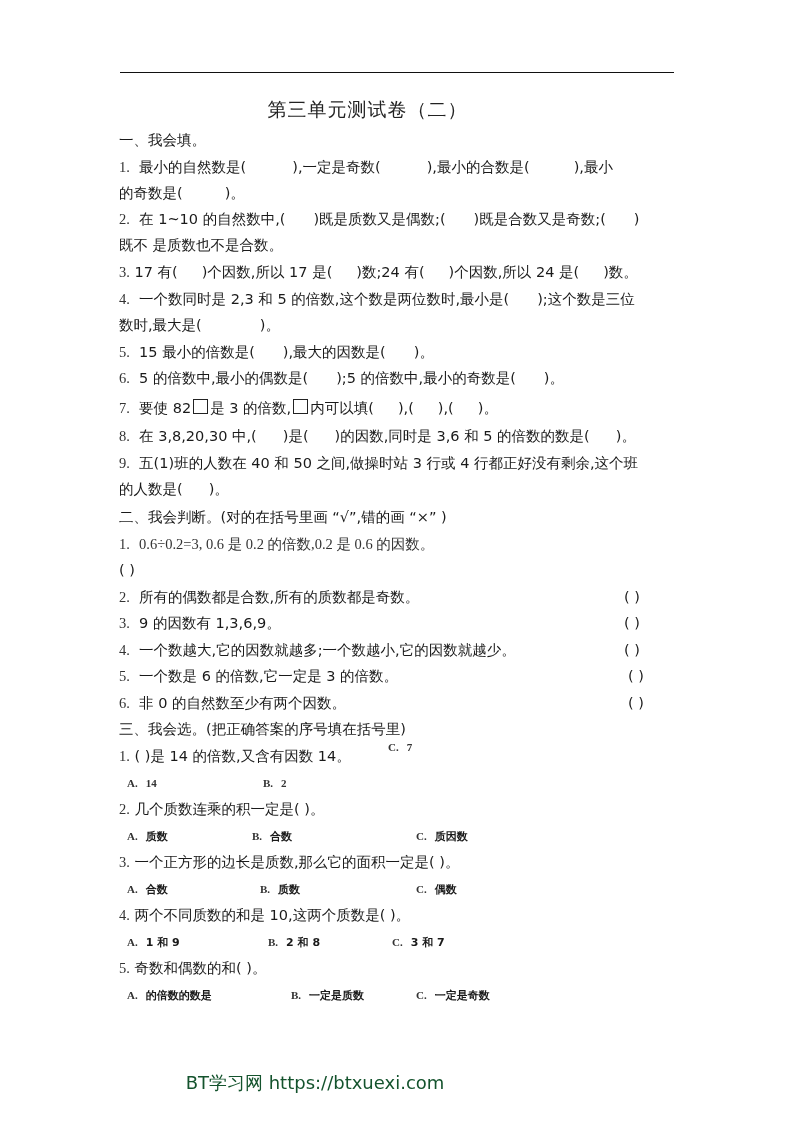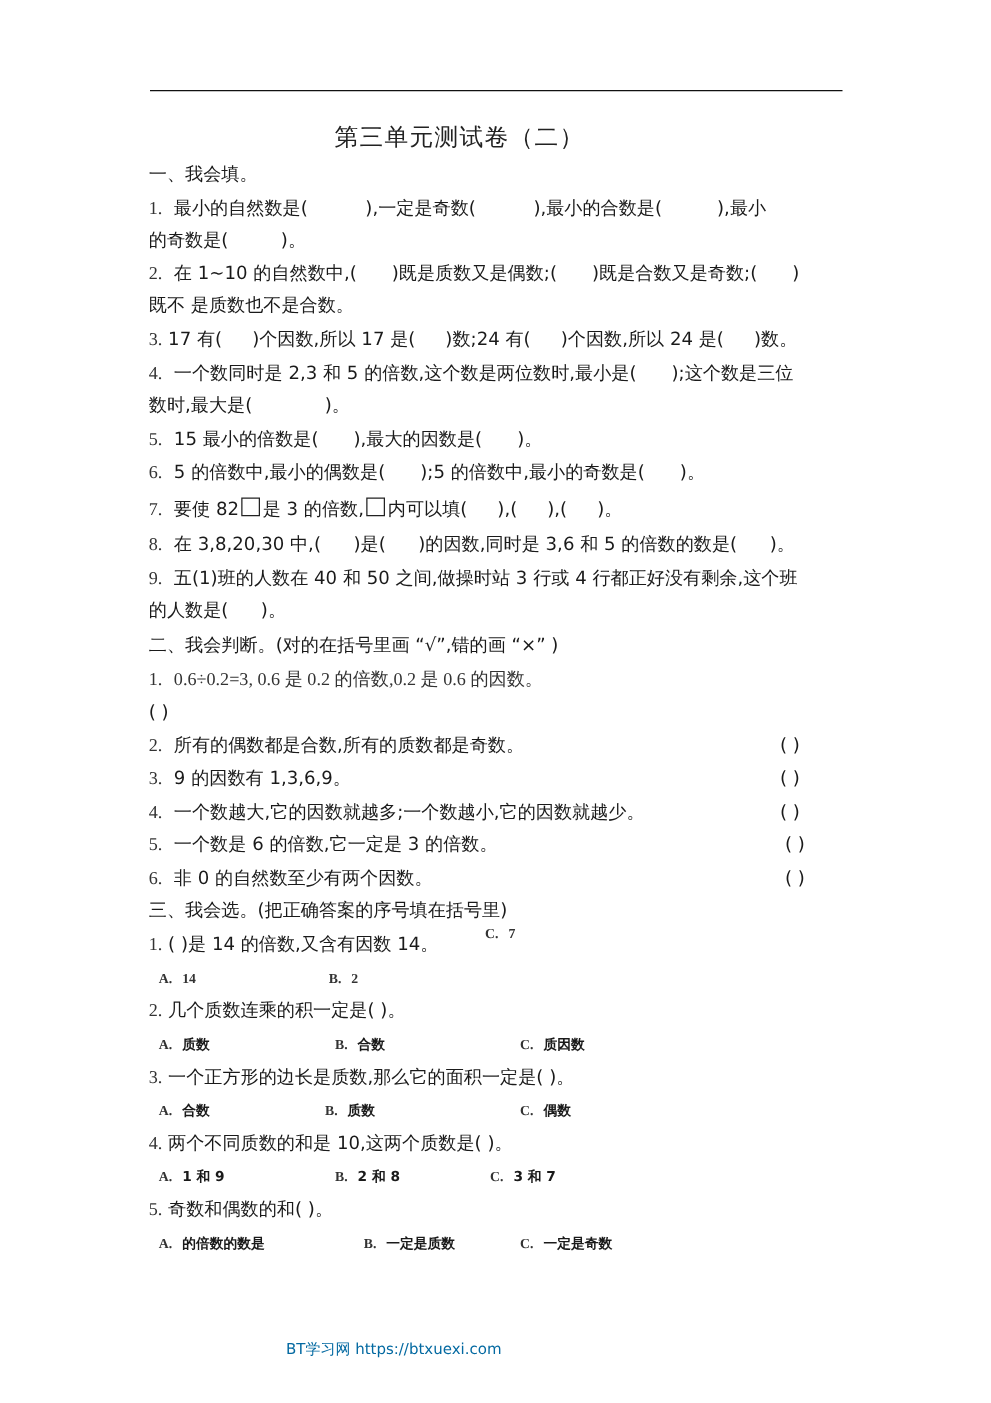--- a/index.html
+++ b/index.html
@@ -27,21 +27,21 @@
       position: absolute; font-size: 14.5px; line-height: 20px; white-space: nowrap;
     }
     .opt { position: absolute; font-size: 11px; line-height: 20px; white-space: nowrap; font-weight: bold; }
     .opt .lbl { font-family: "Liberation Serif", serif; color: #333; margin-right: 8px; }
     .box {
       display: inline-block; width: 13px; height: 13px; border: 1.3px solid #222;
       vertical-align: -1px; margin: 0 2px;
     }
     .footer {
       position: absolute; left: 0; width: 630px; top: 1071px; text-align: center;
-      font-size: 12px; color: #0369a1;
+      font-size: 18px; color: #14532d;
     }
   </style>
 </head>
 <body>
 
 <div class="top-rule"></div>
 <div class="title">第三单元测试卷（二）</div>
 
 <div class="line" style="top:130px">一、我会填。</div>
 
@@ -144,21 +144,21 @@
   <span class="num">1.</span>&nbsp;<span>(       )是 14 的倍数,又含有因数 14。</span>
 </div>
 <div class="opt" style="left:127px;top:773px"><span class="lbl">A.</span><span class="num">14</span></div>
 <div class="opt" style="left:263px;top:773px"><span class="lbl">B.</span><span class="num">2</span></div>
 <div class="opt" style="left:388px;top:737px"><span class="lbl">C.</span><span class="num">7</span></div>
 
 <div class="line" style="top:799px">
   <span class="num">2.</span>&nbsp;<span>几个质数连乘的积一定是(       )。</span>
 </div>
 <div class="opt" style="left:127px;top:826px"><span class="lbl">A.</span><span>质数</span></div>
-<div class="opt" style="left:268px;top:826px"><span class="lbl">B.</span><span>合数</span></div>
+<div class="opt" style="left:252px;top:826px"><span class="lbl">B.</span><span>合数</span></div>
 <div class="opt" style="left:416px;top:826px"><span class="lbl">C.</span><span>质因数</span></div>
 
 <div class="line" style="top:852px">
   <span class="num">3.</span>&nbsp;<span>一个正方形的边长是质数,那么它的面积一定是(       )。</span>
 </div>
 <div class="opt" style="left:127px;top:879px"><span class="lbl">A.</span><span>合数</span></div>
 <div class="opt" style="left:260px;top:879px"><span class="lbl">B.</span><span>质数</span></div>
 <div class="opt" style="left:416px;top:879px"><span class="lbl">C.</span><span>偶数</span></div>
 
 <div class="line" style="top:905px">

